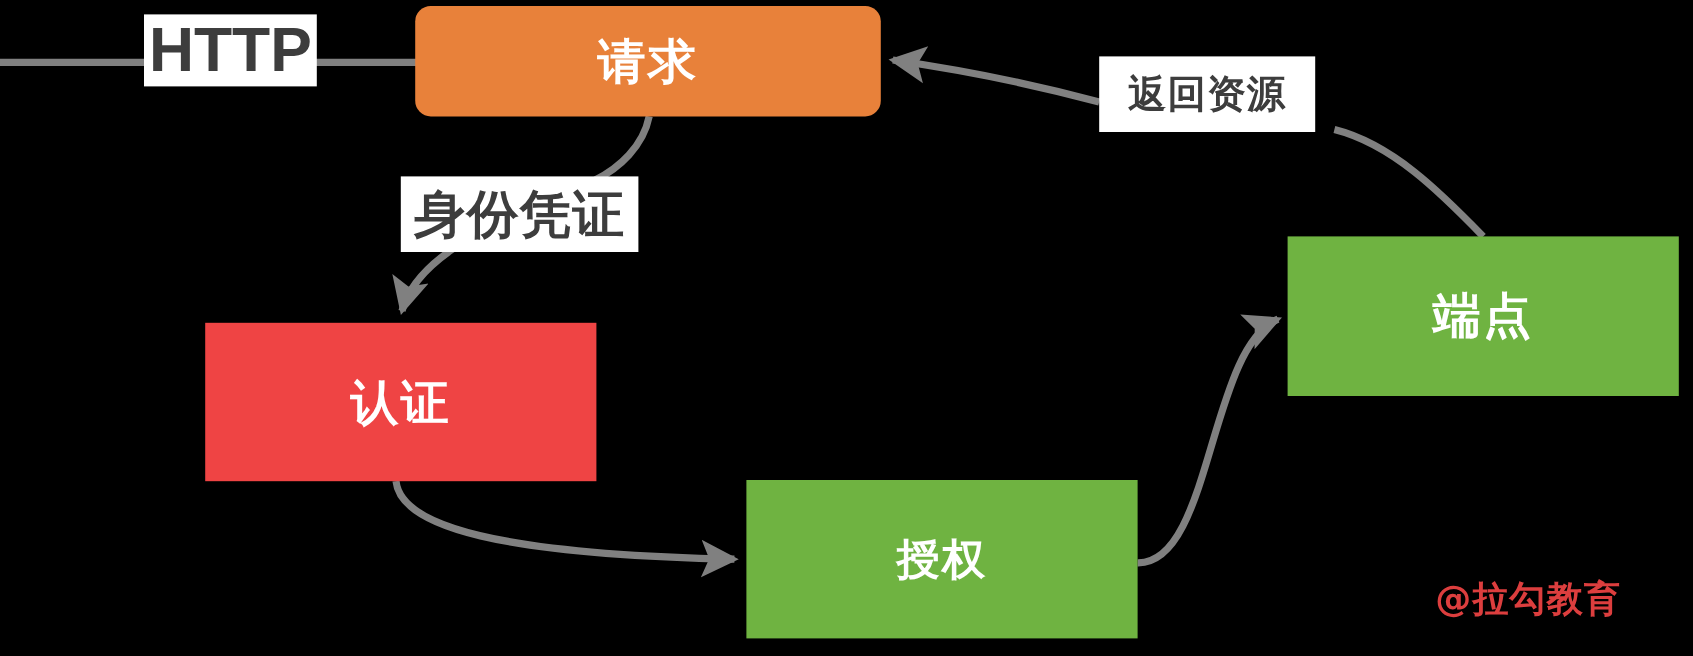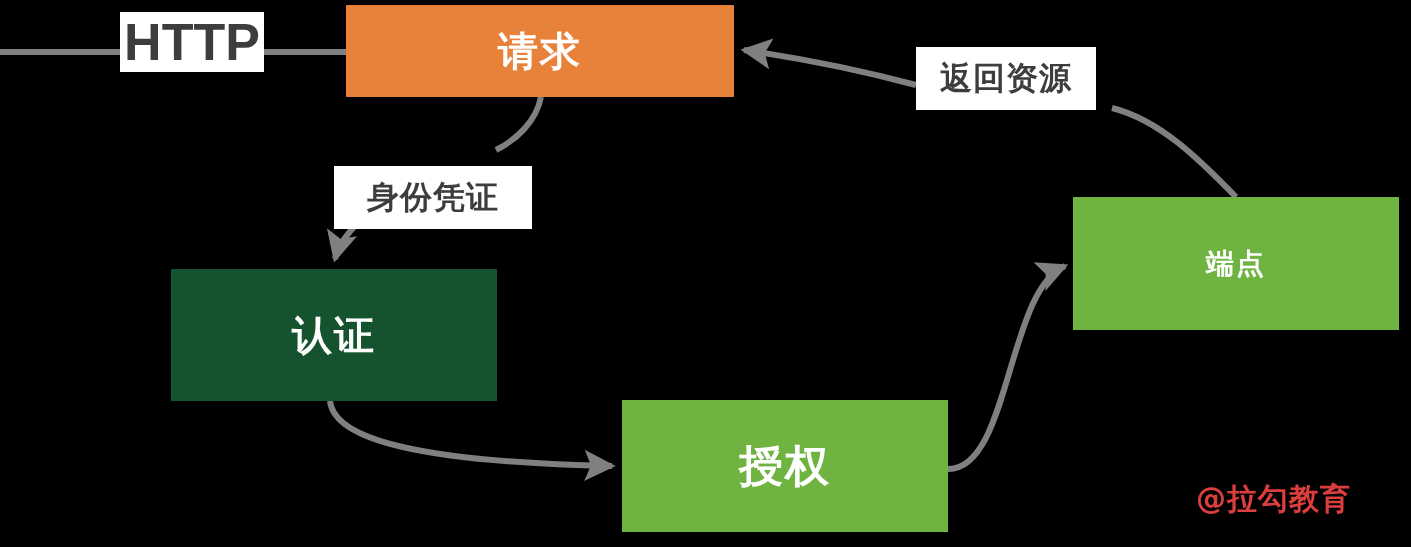--- a/index.html
+++ b/index.html
@@ -33,46 +33,46 @@
     font-weight: bold;
     letter-spacing: 2px;
     box-sizing: border-box;
   }
   .node-request {
     left: 346px;
     top: 5px;
     width: 388px;
     height: 92px;
     background: #e8813a;
-    border-radius: 1px;
+    border-radius: 13px;
     font-size: 40px;
   }
   .node-auth {
     left: 171px;
     top: 269px;
     width: 326px;
     height: 132px;
-    background: #14532d;
+    background: #ef4444;
     font-size: 40px;
   }
   .node-authz {
     left: 622px;
     top: 400px;
     width: 326px;
     height: 132px;
     background: #6fb341;
-    font-size: 44px;
+    font-size: 36px;
   }
   .node-endpoint {
     left: 1073px;
     top: 197px;
     width: 326px;
     height: 133px;
     background: #6fb341;
-    font-size: 28px;
+    font-size: 40px;
   }
   .edge-label {
     position: absolute;
     display: flex;
     align-items: center;
     justify-content: center;
     background: #ffffff;
     color: #3d3d3d;
     font-weight: bold;
     box-sizing: border-box;
@@ -84,23 +84,22 @@
     height: 60px;
     font-size: 52px;
     letter-spacing: 0px;
     font-family: "Liberation Sans", sans-serif;
   }
   .label-credential {
     left: 334px;
     top: 147px;
     width: 198px;
     height: 63px;
-    font-size: 32px;
+    font-size: 43px;
     letter-spacing: 1px;
-    margin-top: 19px;
   }
   .label-resource {
     left: 916px;
     top: 47px;
     width: 180px;
     height: 63px;
     font-size: 32px;
     letter-spacing: 1px;
   }
   .watermark {

